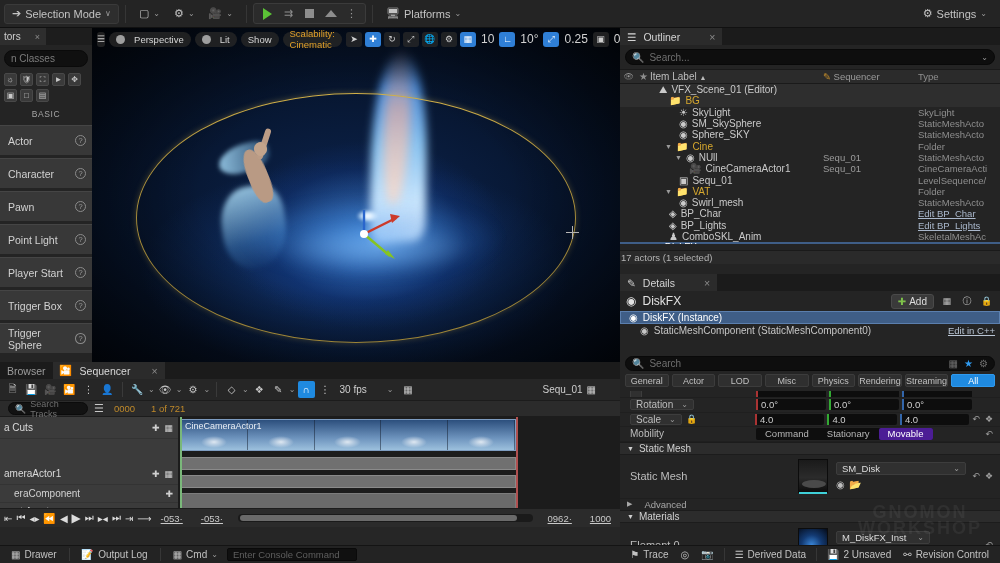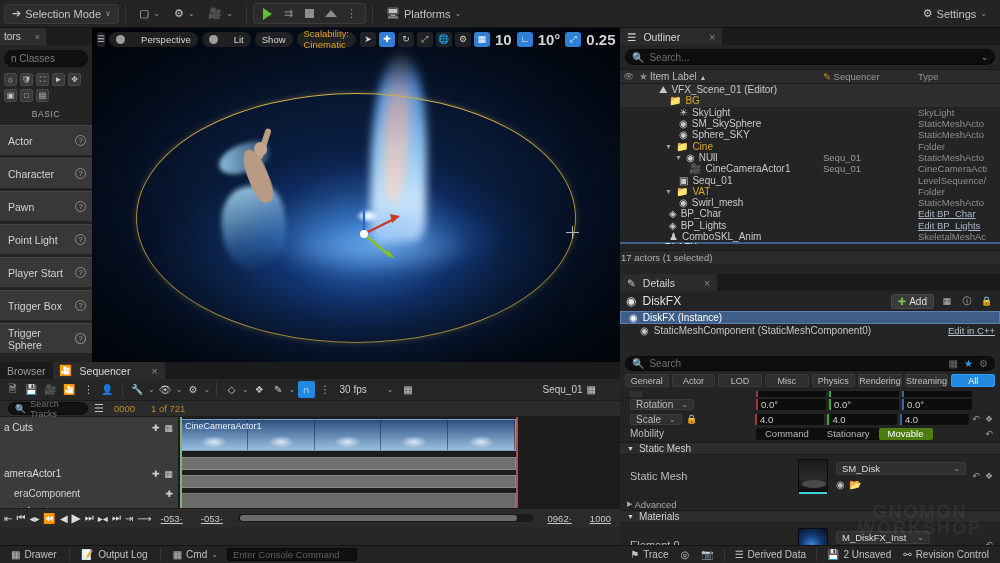--- a/index.html
+++ b/index.html
@@ -77,27 +77,27 @@
     border-radius:46% 34% 52% 42%; filter:blur(2.4px); transform:rotate(-8deg); }
   .gizmo { position:absolute; left:258px; top:178px; width:60px; height:56px; }
   .vp-cross { position:absolute; left:474px; top:198px; width:13px; height:13px; }
   .vp-cross:before,.vp-cross:after { content:''; position:absolute; background:#e8e8e8; }
   .vp-cross:before { left:6px; top:0; width:1.4px; height:13px; }
   .vp-cross:after { left:0; top:6px; width:13px; height:1.4px; }
 
   .vp-tb { position:absolute; left:0; top:0; width:528px; height:22px; display:flex;
     align-items:center; padding:0 5px; gap:4px; }
   .vp-pill { height:15px; border-radius:8px; background:rgba(38,38,38,.82); display:flex;
-    align-items:center; gap:16px; padding:0 7px; font-size:9.5px; color:#d6d6d6; }
+    align-items:center; gap:9px; padding:0 7px; font-size:9.5px; color:#d6d6d6; }
   .vp-pill.warn { color:#e0a02a; }
   .vp-right { margin-left:auto; display:flex; align-items:center; gap:3px; }
   .vp-ib { width:16px; height:15px; border-radius:3px; background:rgba(40,40,40,.78);
     display:flex; align-items:center; justify-content:center; font-size:9px; color:#cfcfcf; }
   .vp-ib.on { background:#2f7fd6; color:#fff; }
-  .vp-val { font-size:15px; color:#d2d2d2; padding:0 2px;font-weight:bold; }
+  .vp-val { font-size:12px; color:#d2d2d2; padding:0 2px; }
   .vp-dot { width:9px;height:9px;border-radius:50%;background:#9e9e9e;display:inline-block; }
 
   
   .outliner { position:absolute; left:620px; top:28px; width:380px; height:246px; background:#242424; }
   .pnl-tabrow { height:17px; background:#1b1b1b; display:flex; align-items:center; }
   .pnl-tab { background:#2b2b2b; height:17px; display:flex; align-items:center; gap:7px;
     padding:0 7px; font-size:10.5px; color:#d4d4d4; }
   .ol-search { margin:4px 5px; height:16px; background:#0e0e0e; border:1px solid #090909;
     border-radius:8px; display:flex; align-items:center; gap:5px; padding:0 6px; font-size:10px; color:#6f6f6f; }
   .ol-head { height:15px; background:#2b2b2b; border-top:1px solid #1a1a1a; border-bottom:1px solid #1a1a1a;
@@ -137,24 +137,24 @@
   .pname { width:136px; padding-left:10px; color:#bdbdbd; display:flex; align-items:center; gap:5px; }
   .pname.boxed span.bx { background:#303030; border:1px solid #3d3d3d; border-radius:2px; padding:0 5px;
     display:flex; align-items:center; gap:8px; height:11px; }
   .num { width:70px; height:11px; background:#0d0d0d; border-radius:2px; margin-right:3px;
     display:flex; align-items:center; padding-left:5px; font-size:9.5px; color:#cfcfcf; position:relative; }
   .num:before { content:''; position:absolute; left:0; top:0; width:2px; height:100%; }
   .num.x:before{background:#a33;} .num.y:before{background:#3a3;} .num.z:before{background:#36a;}
   .revert { margin-left:auto; display:flex; gap:5px; padding-right:7px; color:#9d9d9d; font-size:9px; }
   .mob { display:flex; background:#0e0e0e; border-radius:2px; height:12px; }
   .mob span { padding:0 9px; display:flex; align-items:center; font-size:9.5px; color:#b6b6b6; }
-  .mob span.on { background:#4d7c0f; color:#fff; border-radius:2px; }
+  .mob span.on { background:#4c1d95; color:#fff; border-radius:2px; }
   .sect { height:13px; background:#2c2c2c; display:flex; align-items:center; gap:5px;
     padding-left:7px; font-size:10px; color:#d0d0d0; border-top:1px solid #1c1c1c; border-bottom:1px solid #1c1c1c; }
-  .arow { height:11px; display:flex; align-items:center; gap:2px; padding-left:7px; font-size:9.5px; color:#a8a8a8; }
+  .arow { height:11px; display:flex; align-items:center; gap:12px; padding-left:7px; font-size:9.5px; color:#a8a8a8; }
   .assetrow { height:44px; display:flex; align-items:center; border-bottom:1px solid #1f1f1f; }
   .thumb { width:30px; height:34px; margin-left:42px; border:1px solid #0c0c0c; }
   .thumb.disk { background:linear-gradient(#1a1a1a 0%, #2b2b2b 55%, #0d0d0d 100%); position:relative; }
   .thumb.disk:after { content:''; position:absolute; left:3px; top:20px; width:24px; height:8px;
     background:#4a4a4a; border-radius:50%; }
   .thumb.mat { background:radial-gradient(circle at 45% 50%, #3a86d8 0%, #133a72 45%, #050b18 100%); position:relative; }
   .thumb .bb { position:absolute; left:0; bottom:-2px; width:100%; height:2px; }
   .asset-ctl { margin-left:8px; }
   .assetpick { width:130px; height:13px; background:#303030; border:1px solid #3d3d3d; border-radius:2px;
     display:flex; align-items:center; padding:0 5px; font-size:9.5px; color:#ddd; }

